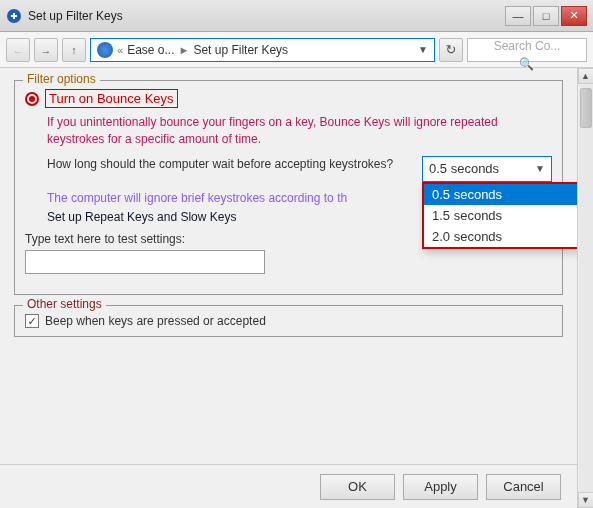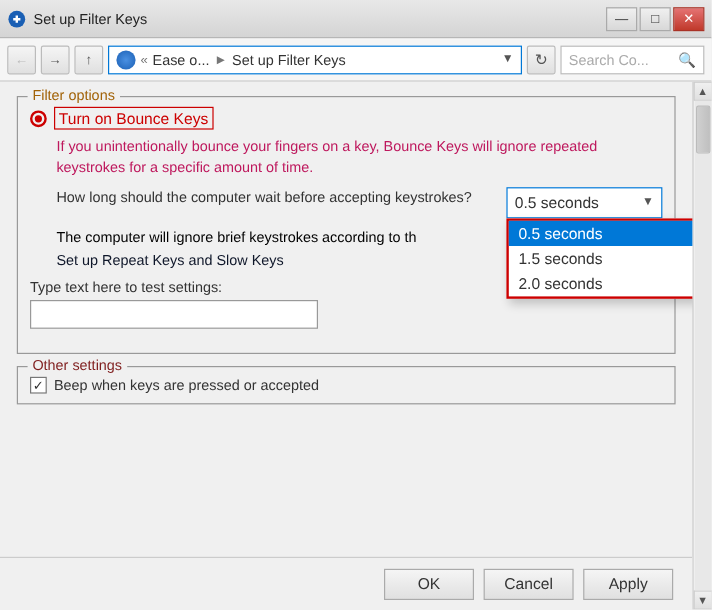--- a/index.html
+++ b/index.html
@@ -123,20 +123,21 @@
     }
     .search-box {
       width: 120px;
       height: 24px;
       border: 1px solid #bbb;
       background: white;
       display: flex;
       align-items: center;
       padding: 0 6px;
       gap: 4px;
+      flex-direction: column;
     }
     .search-input-text { font-size: 12px; color: #aaa; flex: 1; }
     .search-icon-char { color: #666; font-size: 12px; }
 
     
     .main-area {
       display: flex;
       height: calc(508px - 32px - 36px);
     }
     .content {
@@ -309,21 +310,21 @@
 
     
     .repeat-row {
       display: flex;
       align-items: center;
       gap: 6px;
       margin-bottom: 4px;
     }
     .repeat-desc {
       font-size: 12px;
-      color: #000000;
+      color: #8b5cf6;
       line-height: 1.4;
       margin-bottom: 4px;
     }
     .setup-link {
       font-size: 12px;
       color: #0f172a;
       cursor: pointer;
       margin-bottom: 4px;
     }
 
@@ -500,22 +501,22 @@
     <div class="other-group">
       <span class="other-label">Other settings</span>
       <div class="checkbox-row">
         <div class="checkbox">✓</div>
         <span class="checkbox-label">Beep when keys are pressed or accepted</span>
       </div>
     </div>
 
     <div class="bottom-bar">
       <div class="dialog-btn">OK</div>
+      <div class="dialog-btn apply-btn">Apply</div>
       <div class="dialog-btn">Cancel</div>
-      <div class="dialog-btn apply-btn">Apply</div>
     </div>
   </div>
 
   <div class="scrollbar">
     <div class="scroll-arrow">▲</div>
     <div class="scroll-track">
       <div class="scroll-thumb"></div>
     </div>
     <div class="scroll-arrow">▼</div>
   </div>

